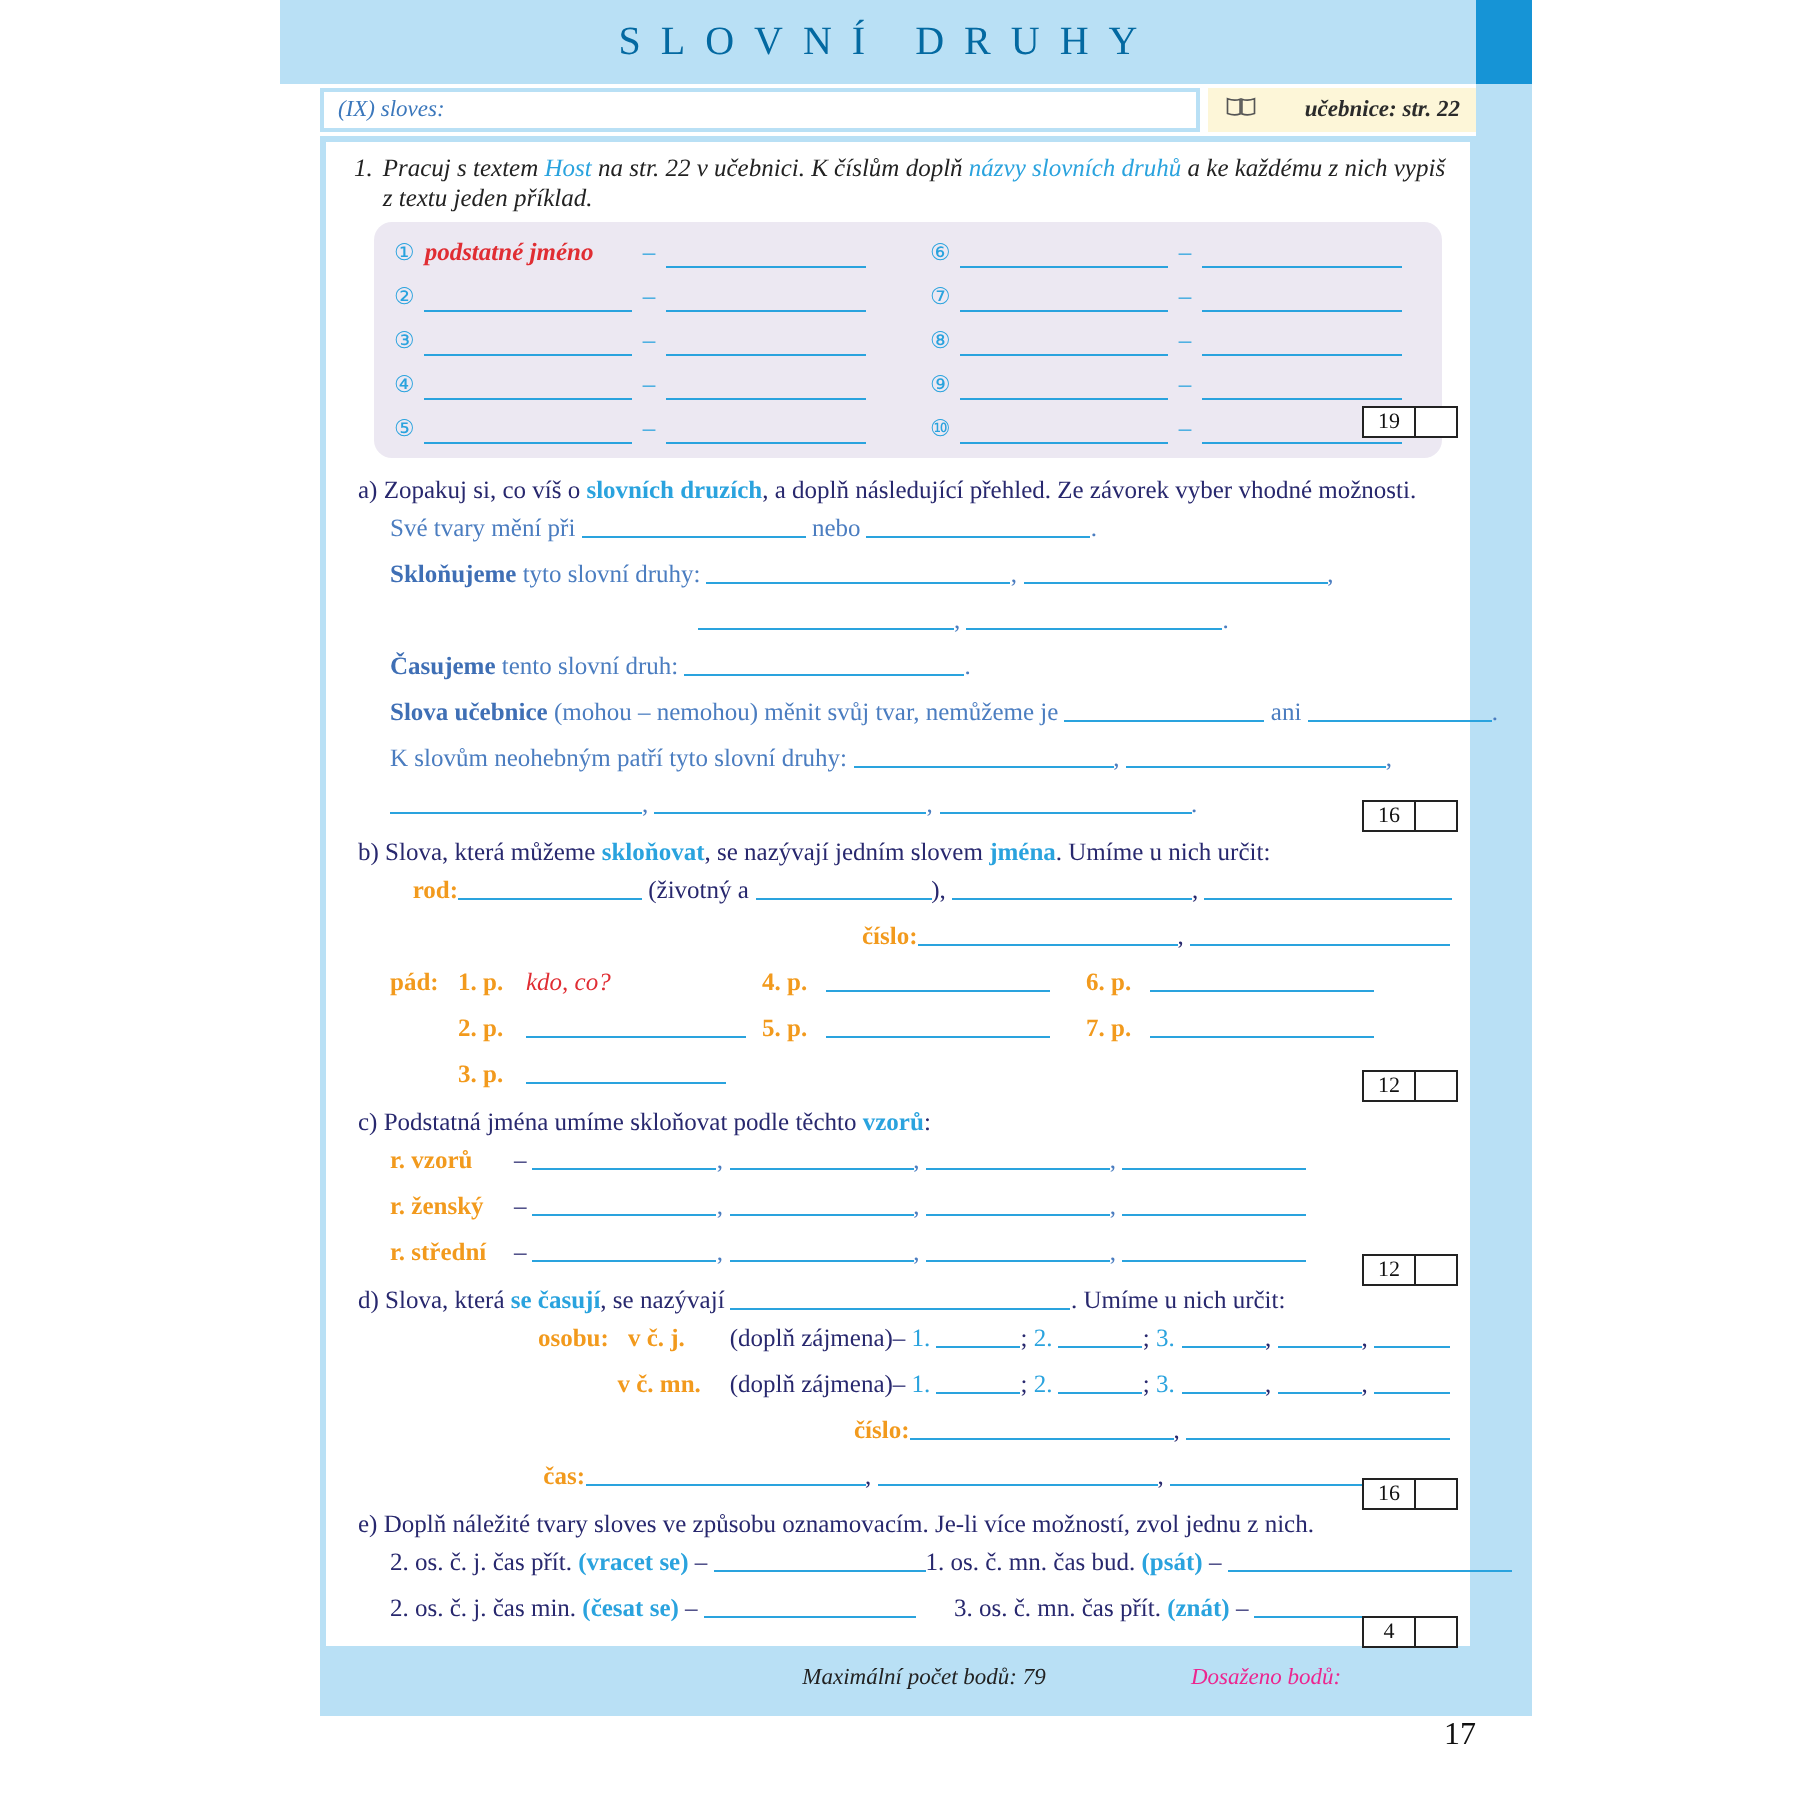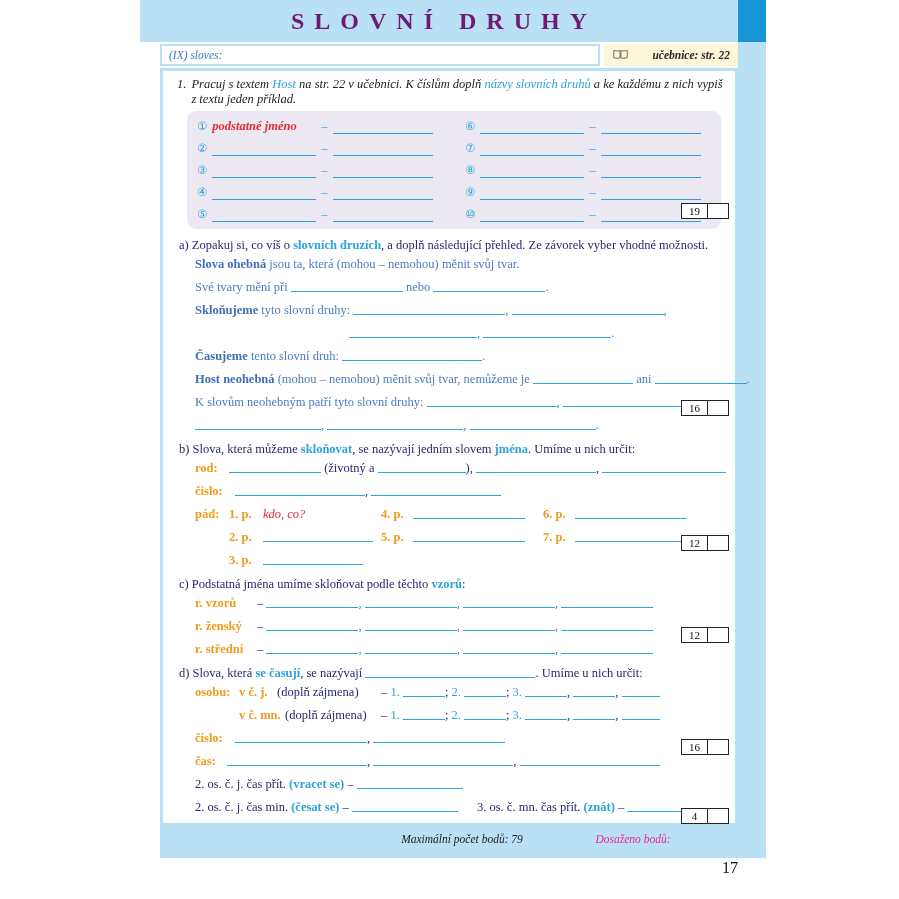--- a/index.html
+++ b/index.html
@@ -2,21 +2,21 @@
 <html><head>
 <meta charset="utf-8">
 <style>
   * { margin:0; padding:0; box-sizing:border-box; }
   html,body { width:899px; height:899px; background:#fff; }
   body { font-family:"Liberation Serif", serif; position:relative; color:#28287d; }
 
   
   .band { position:absolute; left:140px; top:0; width:598px; height:42px; background:#b9e0f5;
           display:flex; align-items:center; justify-content:center; }
-  .band-title { font-size:24px; font-weight:bold; letter-spacing:10px; color:#701a75; padding-left:10px; }
+  .band-title { font-size:20px; font-weight:normal; letter-spacing:10px; color:#0369a1; padding-left:10px; }
   .corner-tab { position:absolute; left:738px; top:0; width:28px; height:42px; background:#1694d6; }
   .right-strip { position:absolute; left:738px; top:42px; width:28px; height:816px; background:#b9e0f5; }
 
   .datum-box { position:absolute; left:160px; top:44px; width:440px; height:22px; background:#fff;
                border:2px solid #b9e0f5; display:flex; align-items:center; padding-left:7px;
                font-style:italic; font-size:11.5px; color:#3c78bc; }
   .ref-box { position:absolute; left:604px; top:44px; width:134px; height:22px; background:#fdf6d8;
              display:flex; align-items:center; justify-content:flex-end; gap:24px; padding-right:8px;
              font-style:italic; font-size:11.5px; font-weight:600; color:#2b2b2b; }
 
@@ -35,21 +35,21 @@
   .ilabel { display:inline-block; width:104px; color:#e02d33; font-style:italic; font-weight:bold; line-height:13px; }
   .idash { color:#2aa3de; line-height:13px; }
 
   
   .lead { margin:9px 0 4px 2px; color:#28286e; }
   .ex { margin:0 0 8px 18px; color:#4b7dc0; white-space:nowrap; }
   .bld { font-weight:bold; color:#3f6fb5; }
   .kw { color:#2aa3de; font-weight:bold; }
   .or { color:#f29a1d; font-weight:bold; }
   .red { color:#e02d33; font-style:italic; }
-  .nvy { color:#28286e; }
+  .nvy { color:#28286e;text-align:right; }
   .cyn { color:#2aa3de; }
   .blank { display:inline-block; border-bottom:1.4px solid #2aa3de; height:12px; margin-bottom:-1px; }
   .ib { display:inline-block; }
 
   
   .pts { position:absolute; right:6px; display:flex; }
   .pts span { height:16px; border:1px solid #222; background:#fff; display:flex;
               align-items:center; justify-content:center; }
   .pts .n { width:27px; font-size:11px; color:#111; }
   .pts .e { width:21px; border-left:none; }
@@ -155,26 +155,25 @@
       </div>
       <div class="irow">
         <span class="cnum">⑩</span>
         <span class="blank" style="width:104px"></span>
         <span class="idash">–</span>
         <span class="blank" style="width:100px"></span>
       </div>
     </div>
 
     <div class="lead"><span>a) Zopakuj si, co víš o </span><span class="kw">slovních druzích</span><span>, a doplň následující přehled. Ze závorek vyber vhodné možnosti.</span></div>
-    <div class="ex"><span class="bld">Slova ohebná</span><span> jsou ta, která (mohou – nemohou) měnit svůj tvar.</span></div>
     <div class="ex"><span>Své tvary mění při </span><span class="blank" style="width:112px"></span><span> nebo </span><span class="blank" style="width:112px"></span><span>.</span></div>
     <div class="ex"><span class="bld">Skloňujeme</span><span> tyto slovní druhy: </span><span class="blank" style="width:152px"></span><span>,</span> <span class="blank" style="width:152px"></span><span>,</span></div>
     <div class="ex" style="margin-left:172px"><span class="blank" style="width:128px"></span><span>,</span> <span class="blank" style="width:128px"></span><span>.</span></div>
     <div class="ex"><span class="bld">Časujeme</span><span> tento slovní druh: </span><span class="blank" style="width:140px"></span><span>.</span></div>
-    <div class="ex"><span class="bld">Host neohebná</span><span> (mohou – nemohou) měnit svůj tvar, nemůžeme je </span><span class="blank" style="width:100px"></span><span> ani </span><span class="blank" style="width:92px"></span><span>.</span></div>
+    <div class="ex"><span class="bld">Slova učebnice</span><span> (mohou – nemohou) měnit svůj tvar, nemůžeme je </span><span class="blank" style="width:100px"></span><span> ani </span><span class="blank" style="width:92px"></span><span>.</span></div>
     <div class="ex"><span>K slovům neohebným patří tyto slovní druhy: </span><span class="blank" style="width:130px"></span><span>,</span> <span class="blank" style="width:130px"></span><span>,</span></div>
     <div class="ex"><span class="blank" style="width:126px"></span><span>,</span> <span class="blank" style="width:136px"></span><span>,</span> <span class="blank" style="width:126px"></span><span>.</span></div>
 
     <div class="lead"><span>b) Slova, která můžeme </span><span class="kw">skloňovat</span><span>, se nazývají jedním slovem </span><span class="kw">jména</span><span>. Umíme u nich určit:</span></div>
     <div class="ex nvy"><span class="or ib" style="width:34px">rod:</span><span class="blank" style="width:92px"></span><span> (životný a </span><span class="blank" style="width:88px"></span><span>),</span> <span class="blank" style="width:120px"></span><span>,</span> <span class="blank" style="width:124px"></span></div>
     <div class="ex nvy"><span class="or ib" style="width:40px">číslo:</span><span class="blank" style="width:130px"></span><span>,</span> <span class="blank" style="width:130px"></span></div>
     <div class="ex"><span class="or ib" style="width:34px">pád:</span><span class="or ib" style="width:34px">1. p.</span><span class="red ib" style="width:118px">kdo, co?</span><span class="or ib" style="width:32px">4. p.</span><span class="blank" style="width:112px"></span><span class="or ib" style="width:32px; margin-left:18px">6. p.</span><span class="blank" style="width:112px"></span></div>
     <div class="ex"><span class="ib" style="width:34px"></span><span class="or ib" style="width:34px">2. p.</span><span class="blank" style="width:110px"></span><span class="or ib" style="width:32px; margin-left:8px">5. p.</span><span class="blank" style="width:112px"></span><span class="or ib" style="width:32px; margin-left:18px">7. p.</span><span class="blank" style="width:112px"></span></div>
     <div class="ex"><span class="ib" style="width:34px"></span><span class="or ib" style="width:34px">3. p.</span><span class="blank" style="width:100px"></span></div>
 
@@ -182,22 +181,24 @@
     <div class="ex"><span class="or ib" style="width:62px">r. vzorů</span><span class="nvy">–</span> <span class="blank" style="width:92px"></span><span>,</span> <span class="blank" style="width:92px"></span><span>,</span> <span class="blank" style="width:92px"></span><span>,</span> <span class="blank" style="width:92px"></span></div>
     <div class="ex"><span class="or ib" style="width:62px">r. ženský</span><span class="nvy">–</span> <span class="blank" style="width:92px"></span><span>,</span> <span class="blank" style="width:92px"></span><span>,</span> <span class="blank" style="width:92px"></span><span>,</span> <span class="blank" style="width:92px"></span></div>
     <div class="ex"><span class="or ib" style="width:62px">r. střední</span><span class="nvy">–</span> <span class="blank" style="width:92px"></span><span>,</span> <span class="blank" style="width:92px"></span><span>,</span> <span class="blank" style="width:92px"></span><span>,</span> <span class="blank" style="width:92px"></span></div>
 
     <div class="lead"><span>d) Slova, která </span><span class="kw">se časují</span><span>, se nazývají </span><span class="blank" style="width:170px"></span><span>. Umíme u nich určit:</span></div>
     <div class="ex nvy"><span class="or ib" style="width:44px">osobu:</span><span class="or ib" style="width:38px">v č. j.</span><span class="ib" style="width:104px">(doplň zájmena)</span><span>–</span> <span class="cyn">1.</span> <span class="blank" style="width:42px"></span><span>;</span> <span class="cyn">2.</span> <span class="blank" style="width:42px"></span><span>;</span> <span class="cyn">3.</span> <span class="blank" style="width:42px"></span><span>,</span> <span class="blank" style="width:42px"></span><span>,</span> <span class="blank" style="width:38px"></span></div>
     <div class="ex nvy"><span class="ib" style="width:44px"></span><span class="or ib" style="width:46px">v č. mn.</span><span class="ib" style="width:96px">(doplň zájmena)</span><span>–</span> <span class="cyn">1.</span> <span class="blank" style="width:42px"></span><span>;</span> <span class="cyn">2.</span> <span class="blank" style="width:42px"></span><span>;</span> <span class="cyn">3.</span> <span class="blank" style="width:42px"></span><span>,</span> <span class="blank" style="width:42px"></span><span>,</span> <span class="blank" style="width:38px"></span></div>
     <div class="ex nvy"><span class="or ib" style="width:40px">číslo:</span><span class="blank" style="width:132px"></span><span>,</span> <span class="blank" style="width:132px"></span></div>
     <div class="ex nvy"><span class="or ib" style="width:32px">čas:</span><span class="blank" style="width:140px"></span><span>,</span> <span class="blank" style="width:140px"></span><span>,</span> <span class="blank" style="width:140px"></span></div>
 
+    <div class="lead">e) Doplň náležité tvary sloves ve způsobu oznamovacím. Je-li více možností, zvol jednu z nich.</div>
     <div class="e-row">
       <span class="e-col1"><span>2. os. č. j. čas přít. </span><span class="kw">(vracet se)</span> <span>–</span> <span class="blank" style="width:106px"></span></span>
+      <span><span>1. os. č. mn. čas bud. </span><span class="kw">(psát)</span> <span>–</span> <span class="blank" style="width:142px"></span></span>
     </div>
     <div class="e-row">
       <span class="e-col1"><span>2. os. č. j. čas min. </span><span class="kw">(česat se)</span> <span>–</span> <span class="blank" style="width:106px"></span></span>
       <span><span>3. os. č. mn. čas přít. </span><span class="kw">(znát)</span> <span>–</span> <span class="blank" style="width:92px"></span></span>
     </div>
 
     <div class="pts" style="top:132px">
         <span class="n">19</span>
         <span class="e"></span>
       </div>

